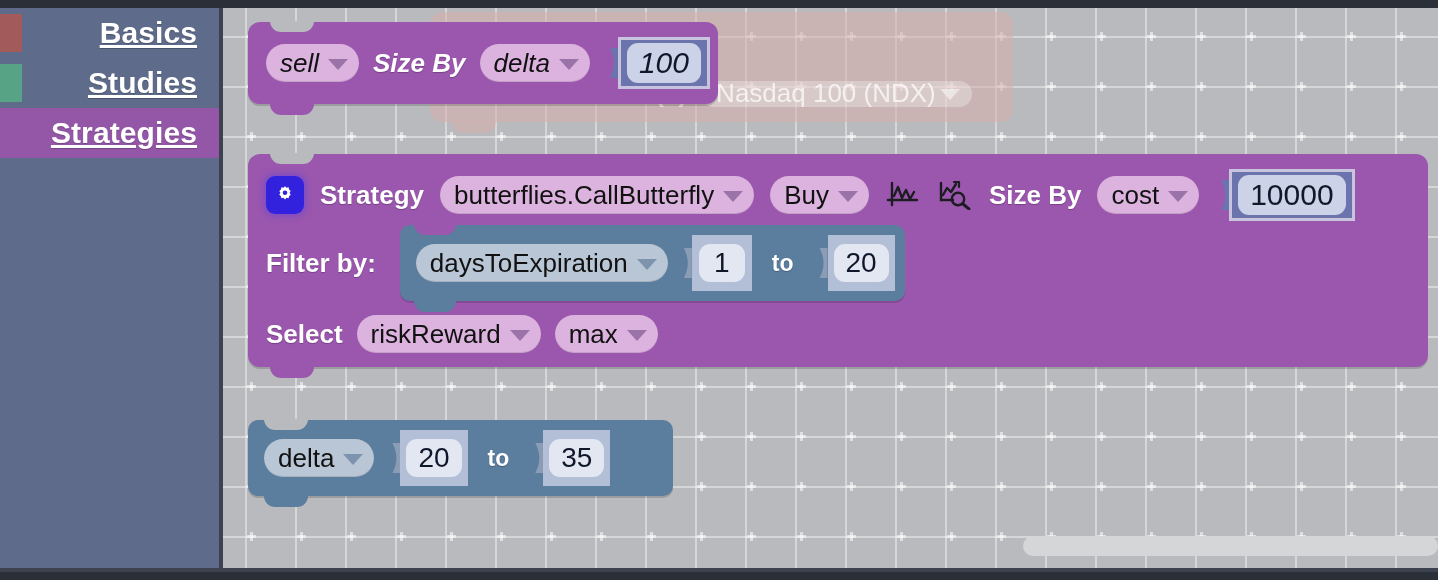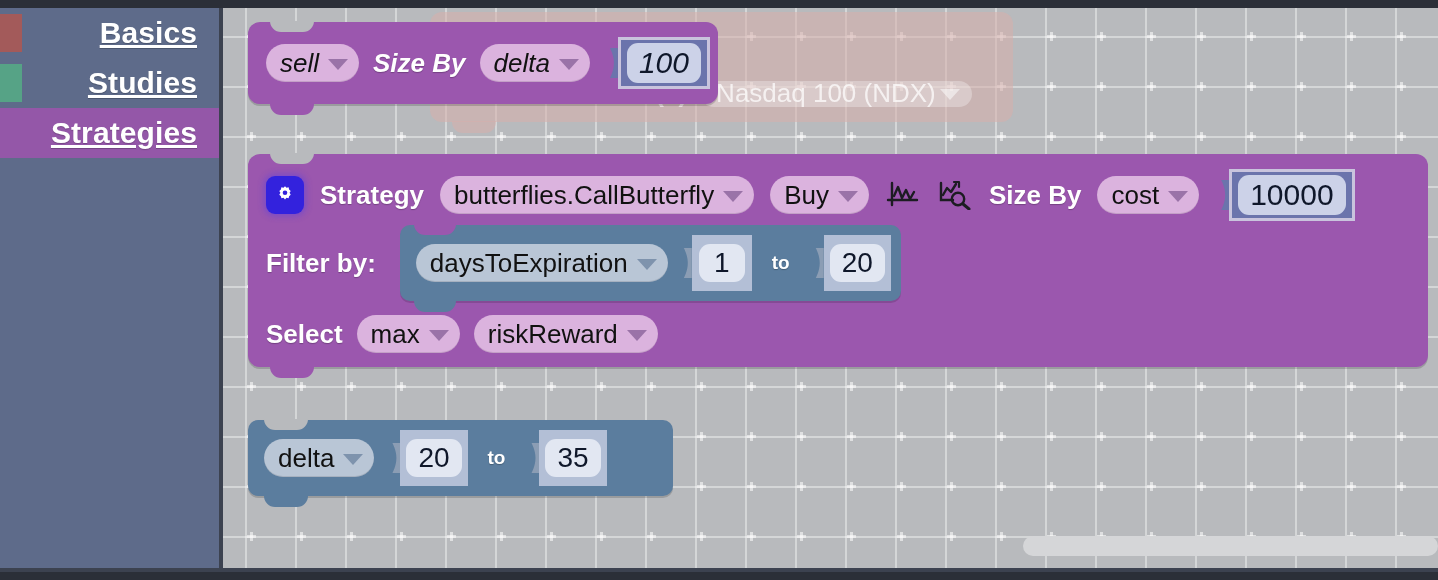--- a/index.html
+++ b/index.html
@@ -56,21 +56,21 @@
   .gridplus{position:absolute;width:9px;height:9px;pointer-events:none;}
   .gridplus:before,.gridplus:after{content:"";position:absolute;background:rgba(255,255,255,.55);}
   .gridplus:before{left:0;top:3px;width:9px;height:3px;}
   .gridplus:after{left:3px;top:0;width:3px;height:9px;}
 
   
   .blk{position:absolute;box-sizing:border-box;}
   .row{display:flex;align-items:center;height:100%;}
   .txt{color:#ffffff;font-size:26px;font-weight:bold;white-space:nowrap;
        text-shadow:0 1px 1px rgba(0,0,0,.25);}
-  .txt-sm{font-size:19px;}
+  .txt-sm{font-size:23px;}
 
   
   .dd{
     display:inline-flex;align-items:center;gap:9px;
     height:38px;padding:0 11px 0 14px;border-radius:19px;
     font-size:26px;color:#111;white-space:nowrap;
     box-shadow:inset 0 -1px 0 rgba(0,0,0,.10);
   }
   .dd.purple{background:#dbb3de;}
   .dd.blue{background:#b9c6d6;}
@@ -606,25 +606,25 @@
             <span class="numbody">
               <span class="numpill">20</span>
             </span>
           </span>
         </span>
       </div>
 
       <div class="srow3">
         <span class="txt">Select</span>
         <span class="dd purple">
+          <span>riskReward</span>
+          <span class="caret"></span>
+        </span>
+        <span class="dd purple">
           <span>max</span>
-          <span class="caret"></span>
-        </span>
-        <span class="dd purple">
-          <span>riskReward</span>
           <span class="caret"></span>
         </span>
       </div>
     </div>
 
     <div class="blk" id="block-delta">
       <div class="notch-top"></div>
       <div class="notch-bot"></div>
       <span class="dd blue">
         <span>delta</span>

